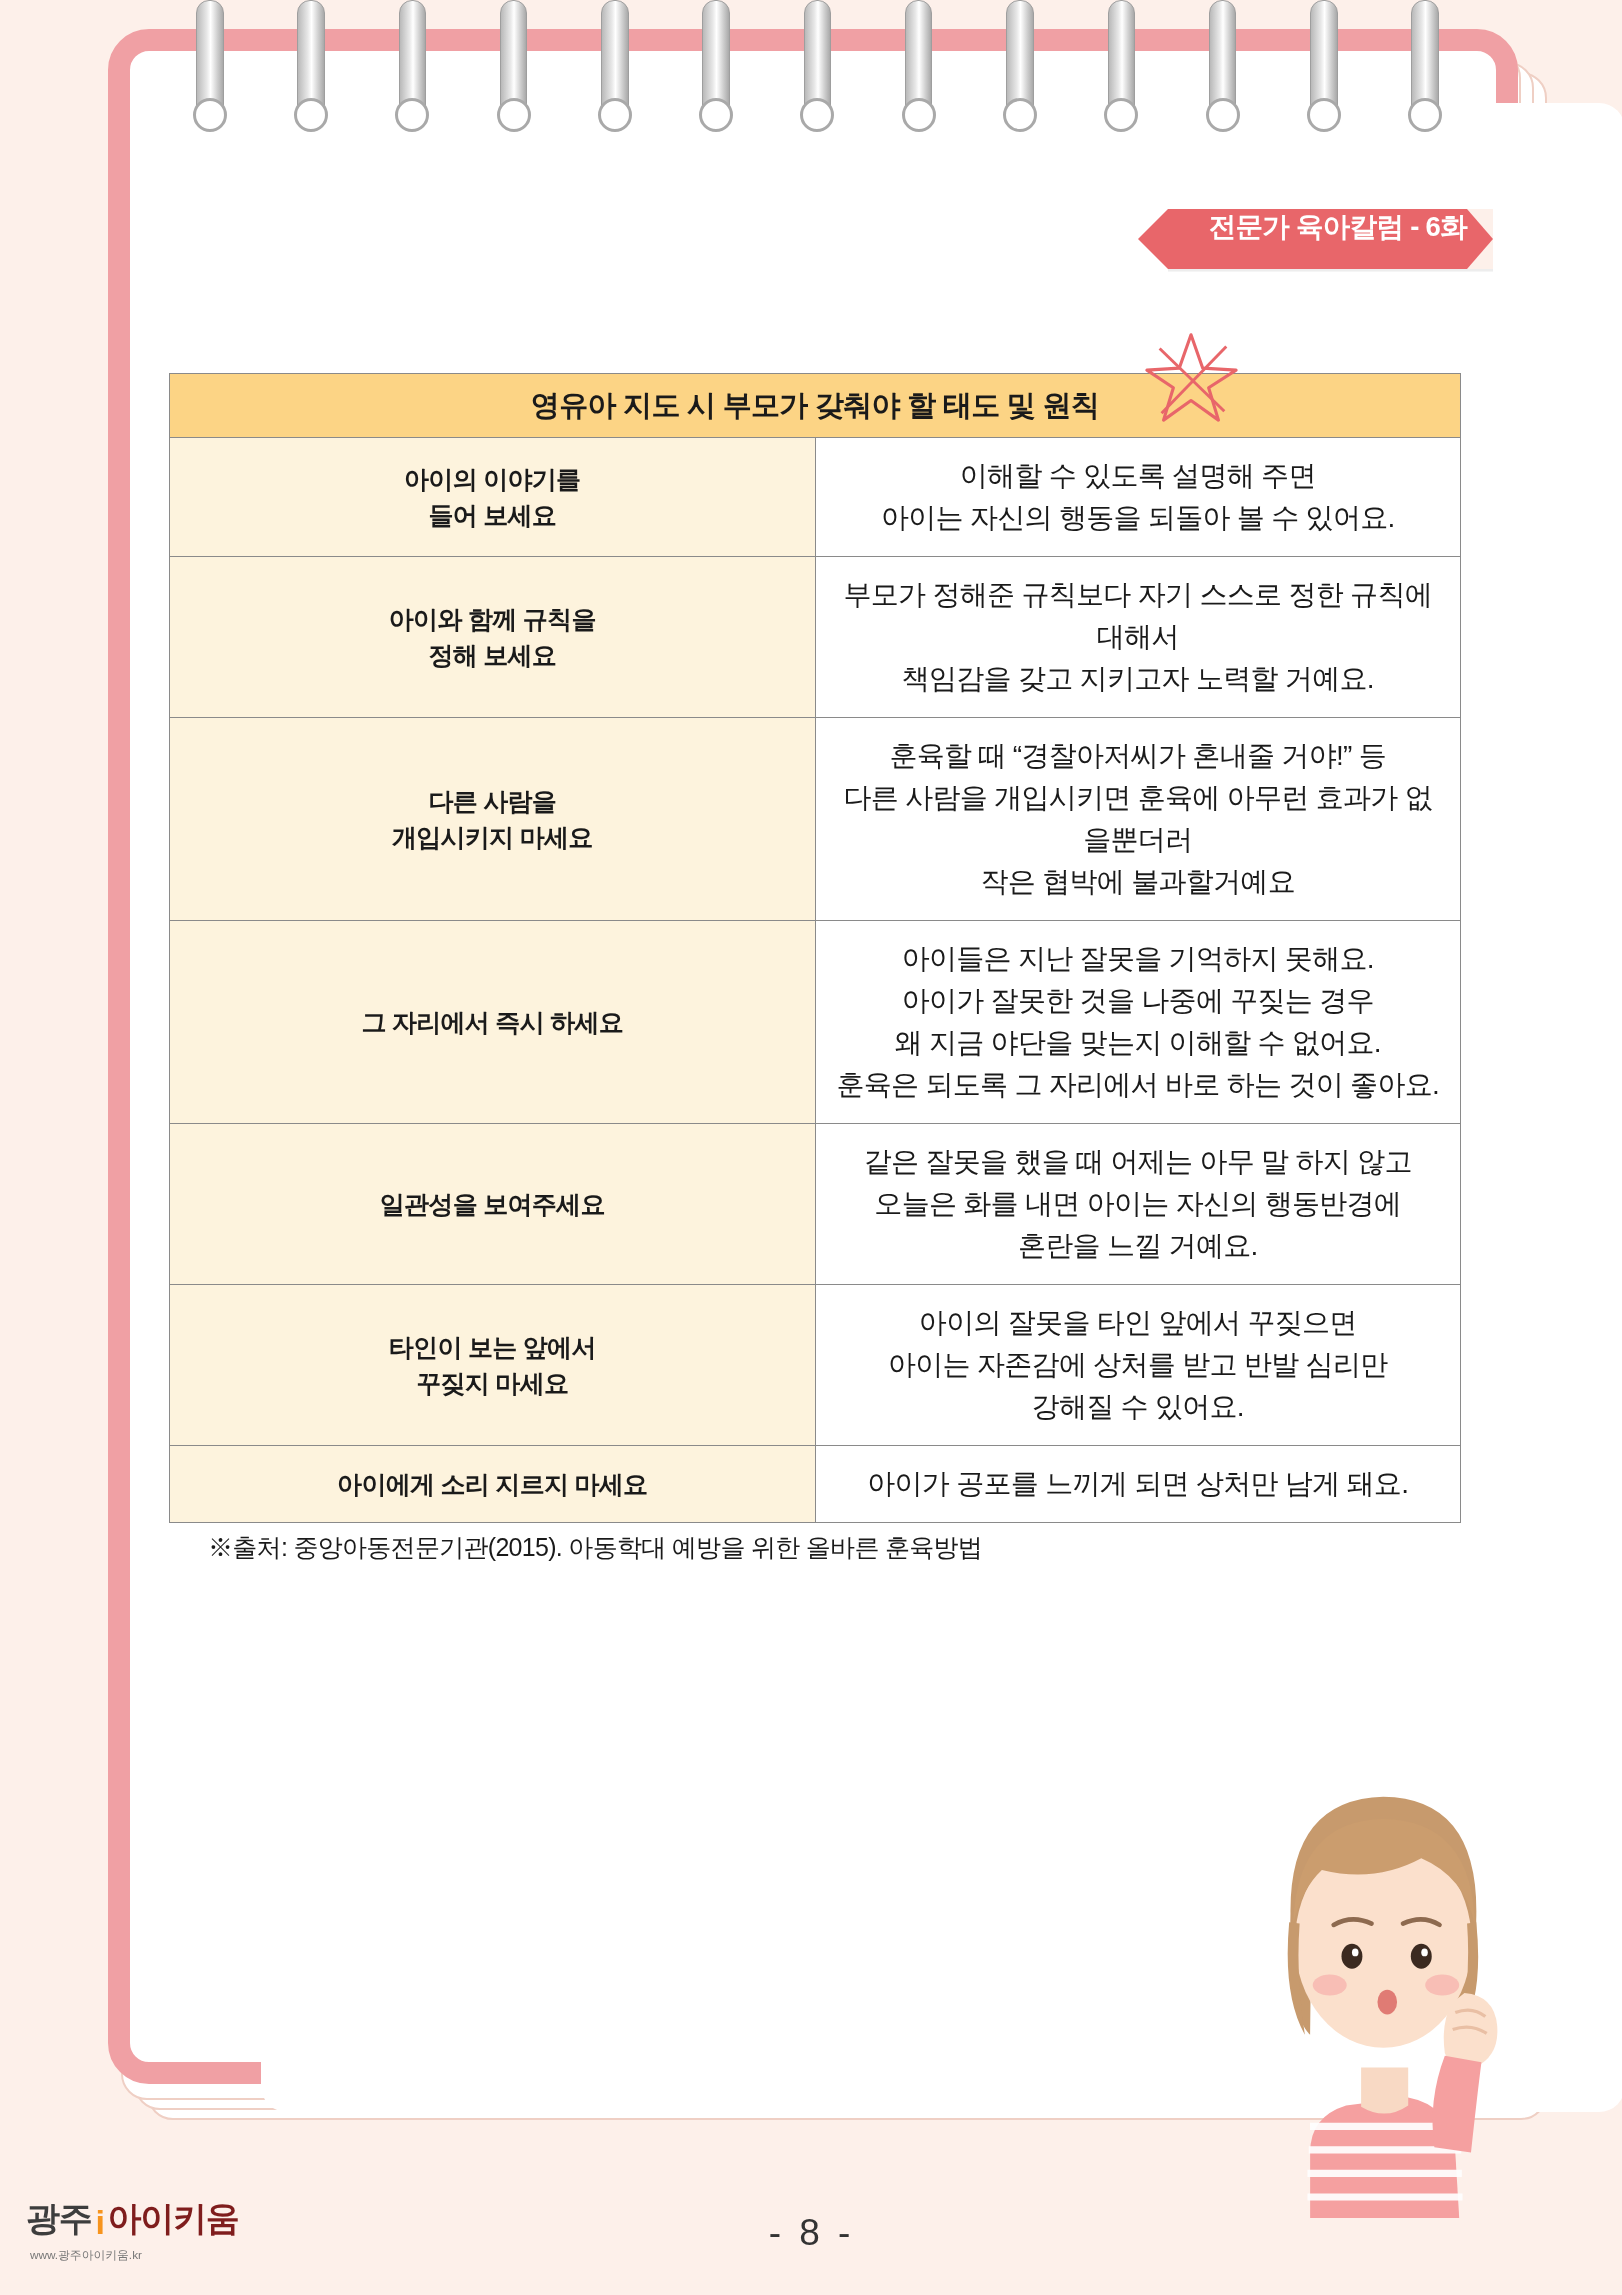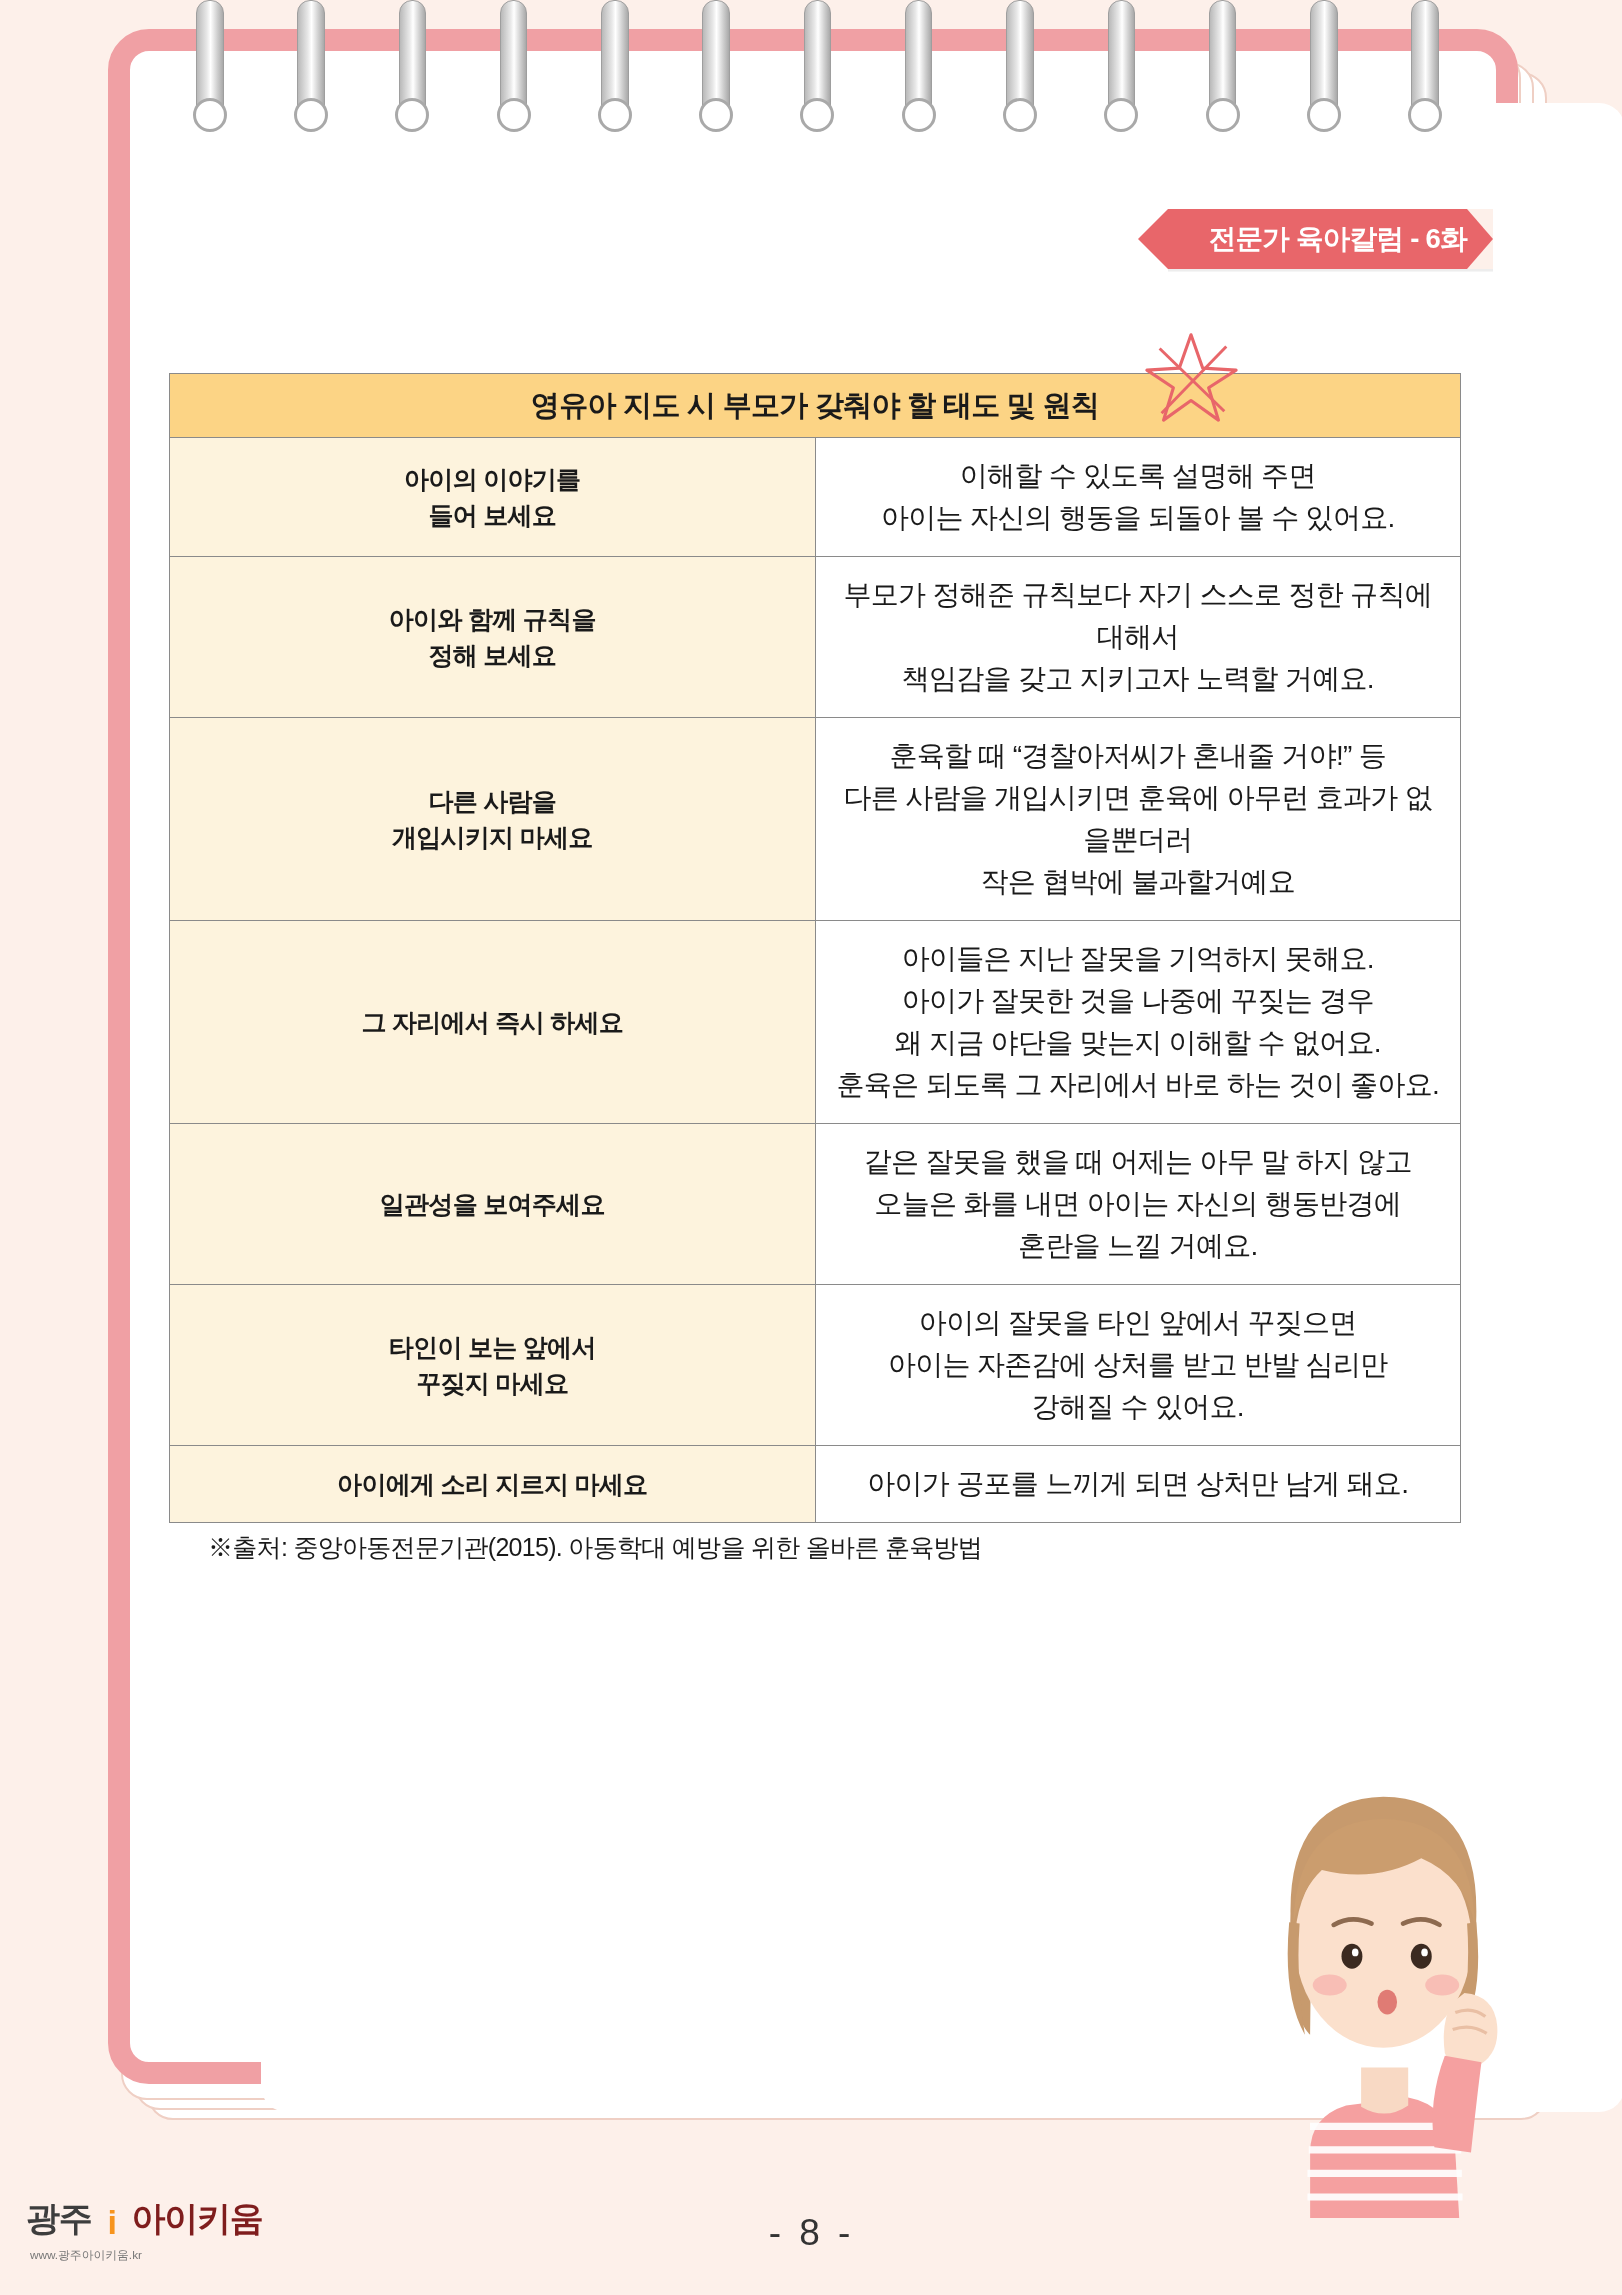--- a/index.html
+++ b/index.html
@@ -82,21 +82,20 @@
 
   
   .ribbon {
     position: absolute;
     right: 130px; top: 209px;
     z-index: 20;
     height: 60px;
     background: #e8666a;
     color: #ffffff;
     display: flex;
-    align-items: center;
     padding: 0 26px 0 41px;
     font-size: 27.5px;
     font-weight: bold;
     letter-spacing: -0.7px;
     box-shadow: 0 2.6px 0 rgba(0,0,0,0.07);
   }
   .ribbon::before {
     content: "";
     position: absolute;
     left: -30px; top: 0;
@@ -194,21 +193,21 @@
   }
   .logo {
     position: absolute;
     left: 26px; bottom: 31px;
     z-index: 25;
     width: 275px;
   }
   .logo-main {
     display: flex;
     align-items: flex-end;
-    gap: 16px;
+    gap: 4px;
     font-size: 34px;
     font-weight: bold;
     letter-spacing: -1.3px;
   }
   .logo-gj { color: #3d3d3d; }
   .logo-i { color: #f7941d; }
   .logo-rest { color: #7f1d1d; }
   .logo-url {
     margin-top: 6px;
     margin-left: 3.9px;

